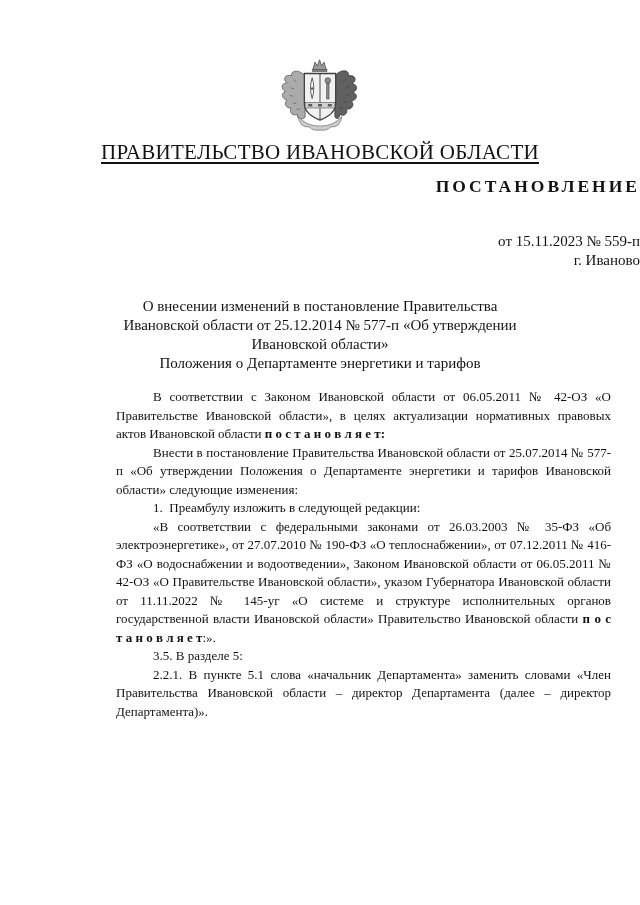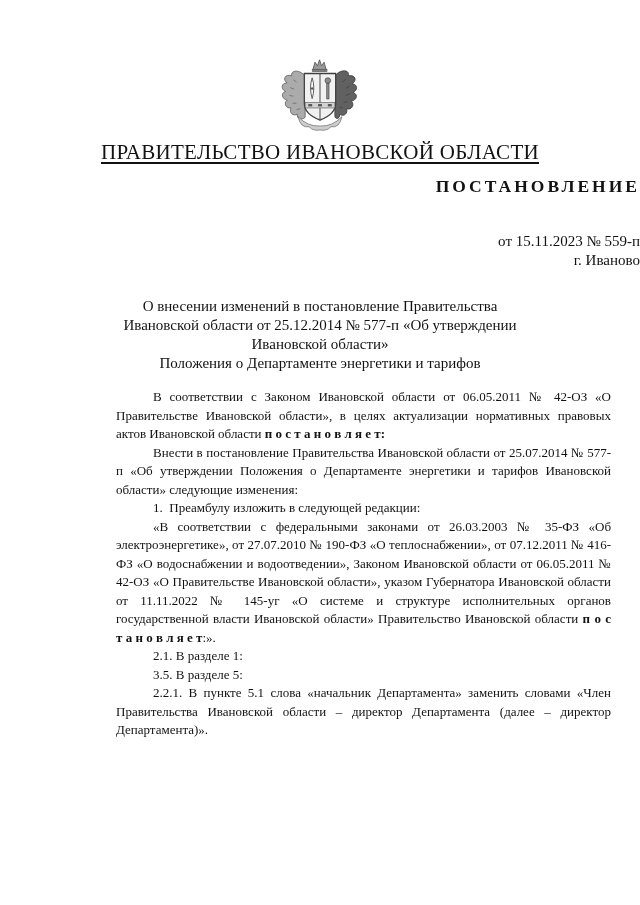--- a/index.html
+++ b/index.html
@@ -126,18 +126,17 @@
       <div>Ивановской области от 25.12.2014 № 577-п «Об утверждении</div>
       <div>Ивановской области»</div>
       <div>Положения о Департаменте энергетики и тарифов</div>
     </div>
 
   <div class="doc-body">
       <p class="para"><span>В соответствии с Законом Ивановской области от 06.05.2011 № 42-ОЗ «О Правительстве Ивановской области», в целях актуализации нормативных правовых актов Ивановской области </span><span class="bold-spaced">п о с т а н о в л я е т:</span></p>
       <p class="para"><span>Внести в постановление Правительства Ивановской области от 25.07.2014 № 577-п «Об утверждении Положения о Департаменте энергетики и тарифов Ивановской области» следующие изменения:</span></p>
       <p class="para"><span>1.&nbsp; Преамбулу изложить в следующей редакции:</span></p>
       <p class="para"><span>«В соответствии с федеральными законами от 26.03.2003 № 35-ФЗ «Об электроэнергетике», от 27.07.2010 № 190-ФЗ «О теплоснабжении», от 07.12.2011 № 416-ФЗ «О водоснабжении и водоотведении», Законом Ивановской области от 06.05.2011 № 42-ОЗ «О Правительстве Ивановской области», указом Губернатора Ивановской области от 11.11.2022 № 145-уг «О системе и структуре исполнительных органов государственной власти Ивановской области» Правительство Ивановской области </span><span class="bold-spaced">п о с т а н о в л я е т</span><span>:».</span></p>
-      <p class="para"><span>2.1. В разделе 1:</span></p>
       <p class="para"><span>3.5. В разделе 5:</span></p>
       <p class="para"><span>2.2.1. В пункте 5.1 слова «начальник Департамента» заменить словами «Член Правительства Ивановской области – директор Департамента (далее – директор Департамента)».</span></p>
     </div>
 
 </div>
 
 </body></html>

